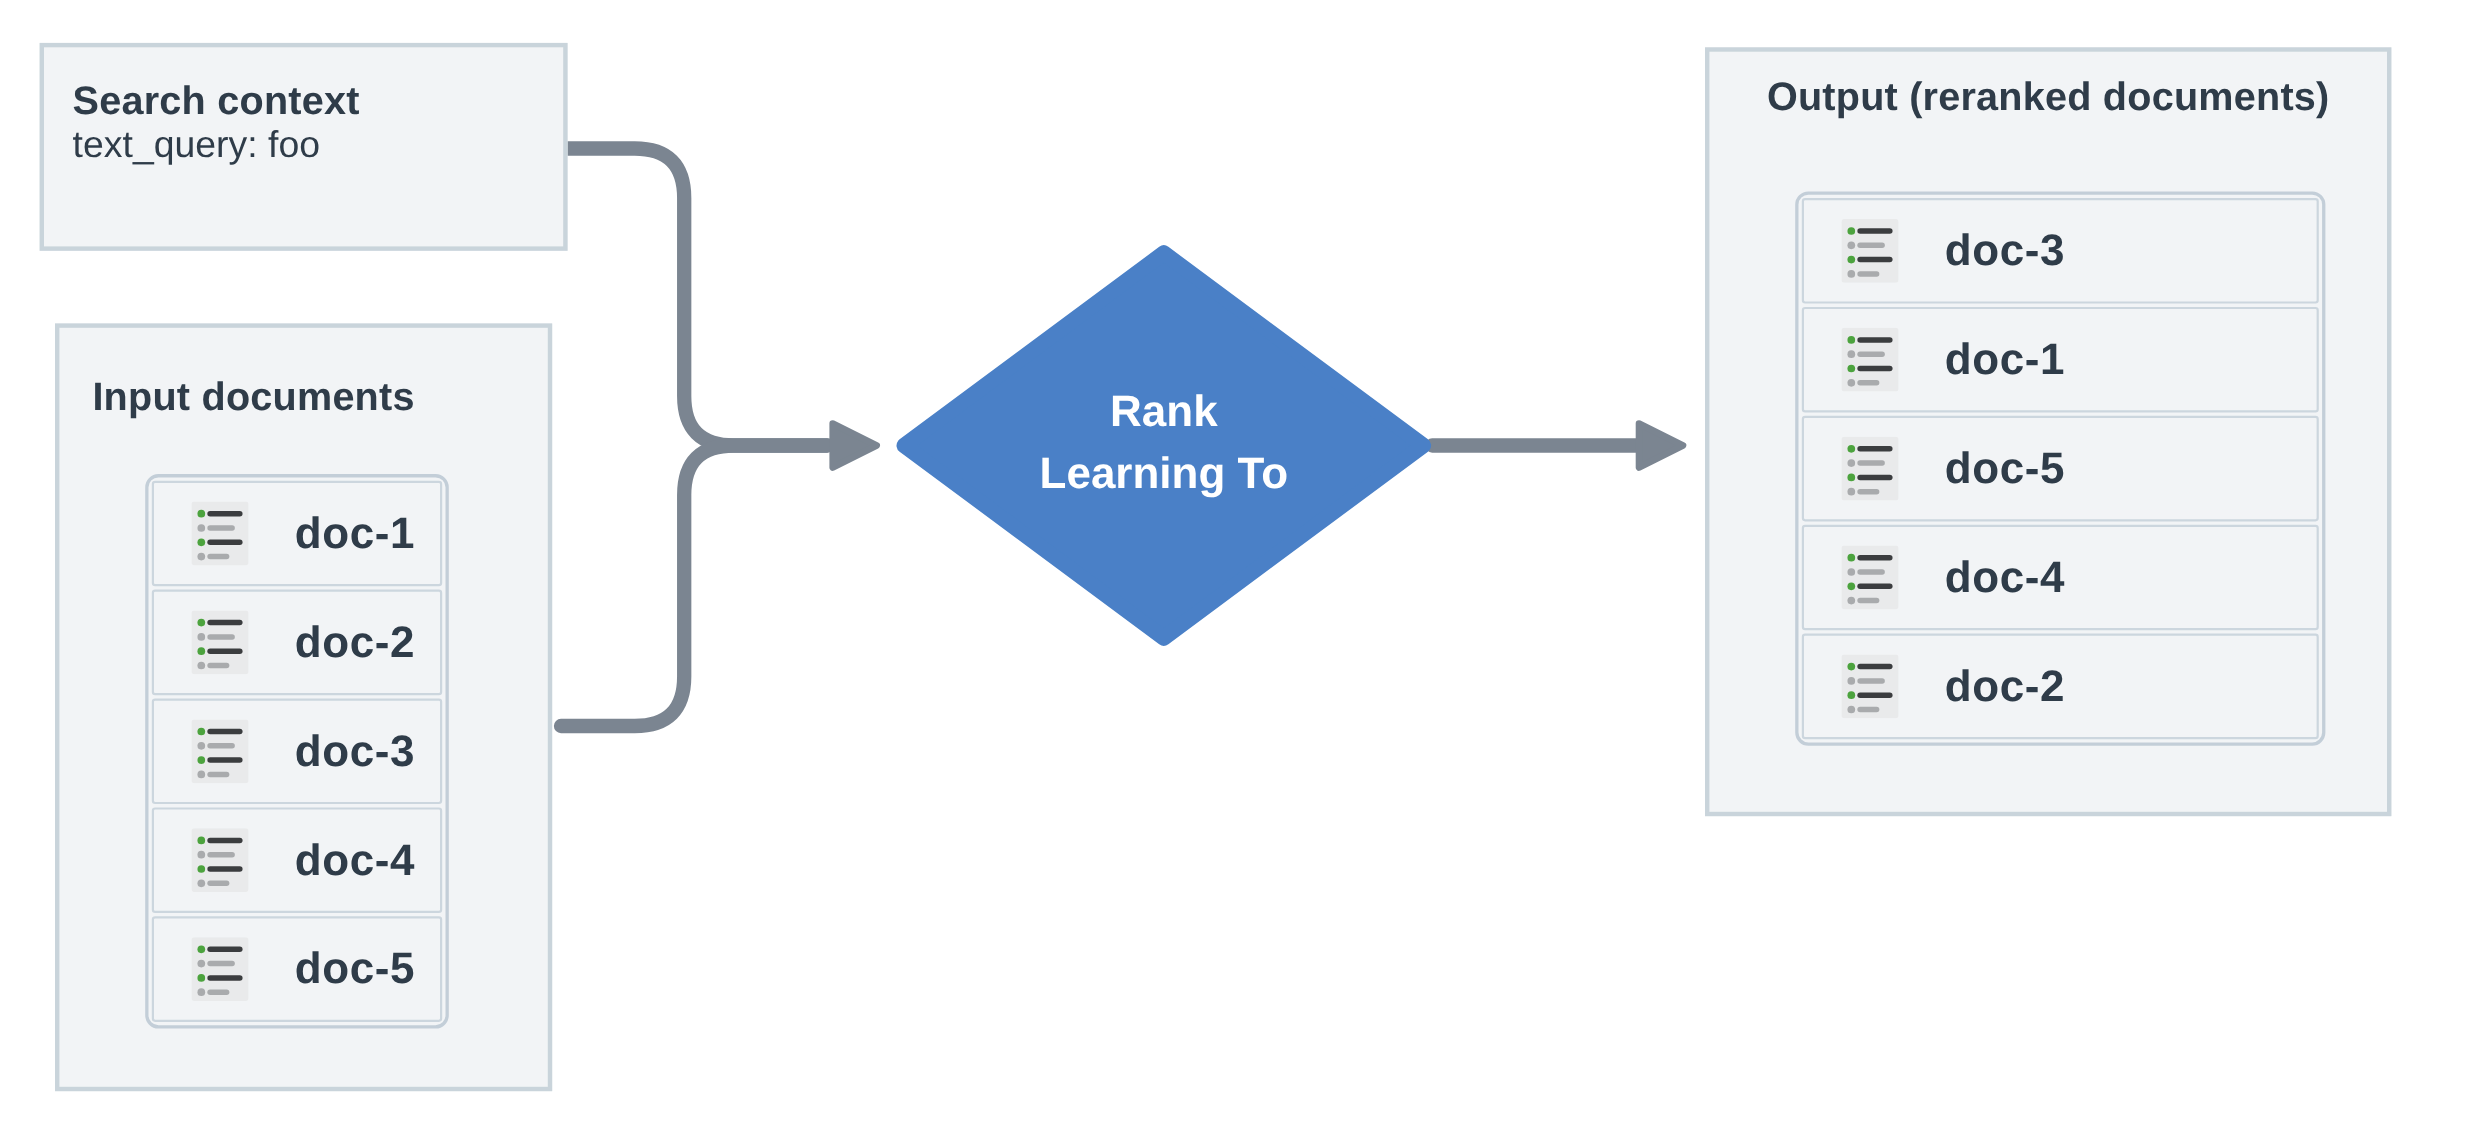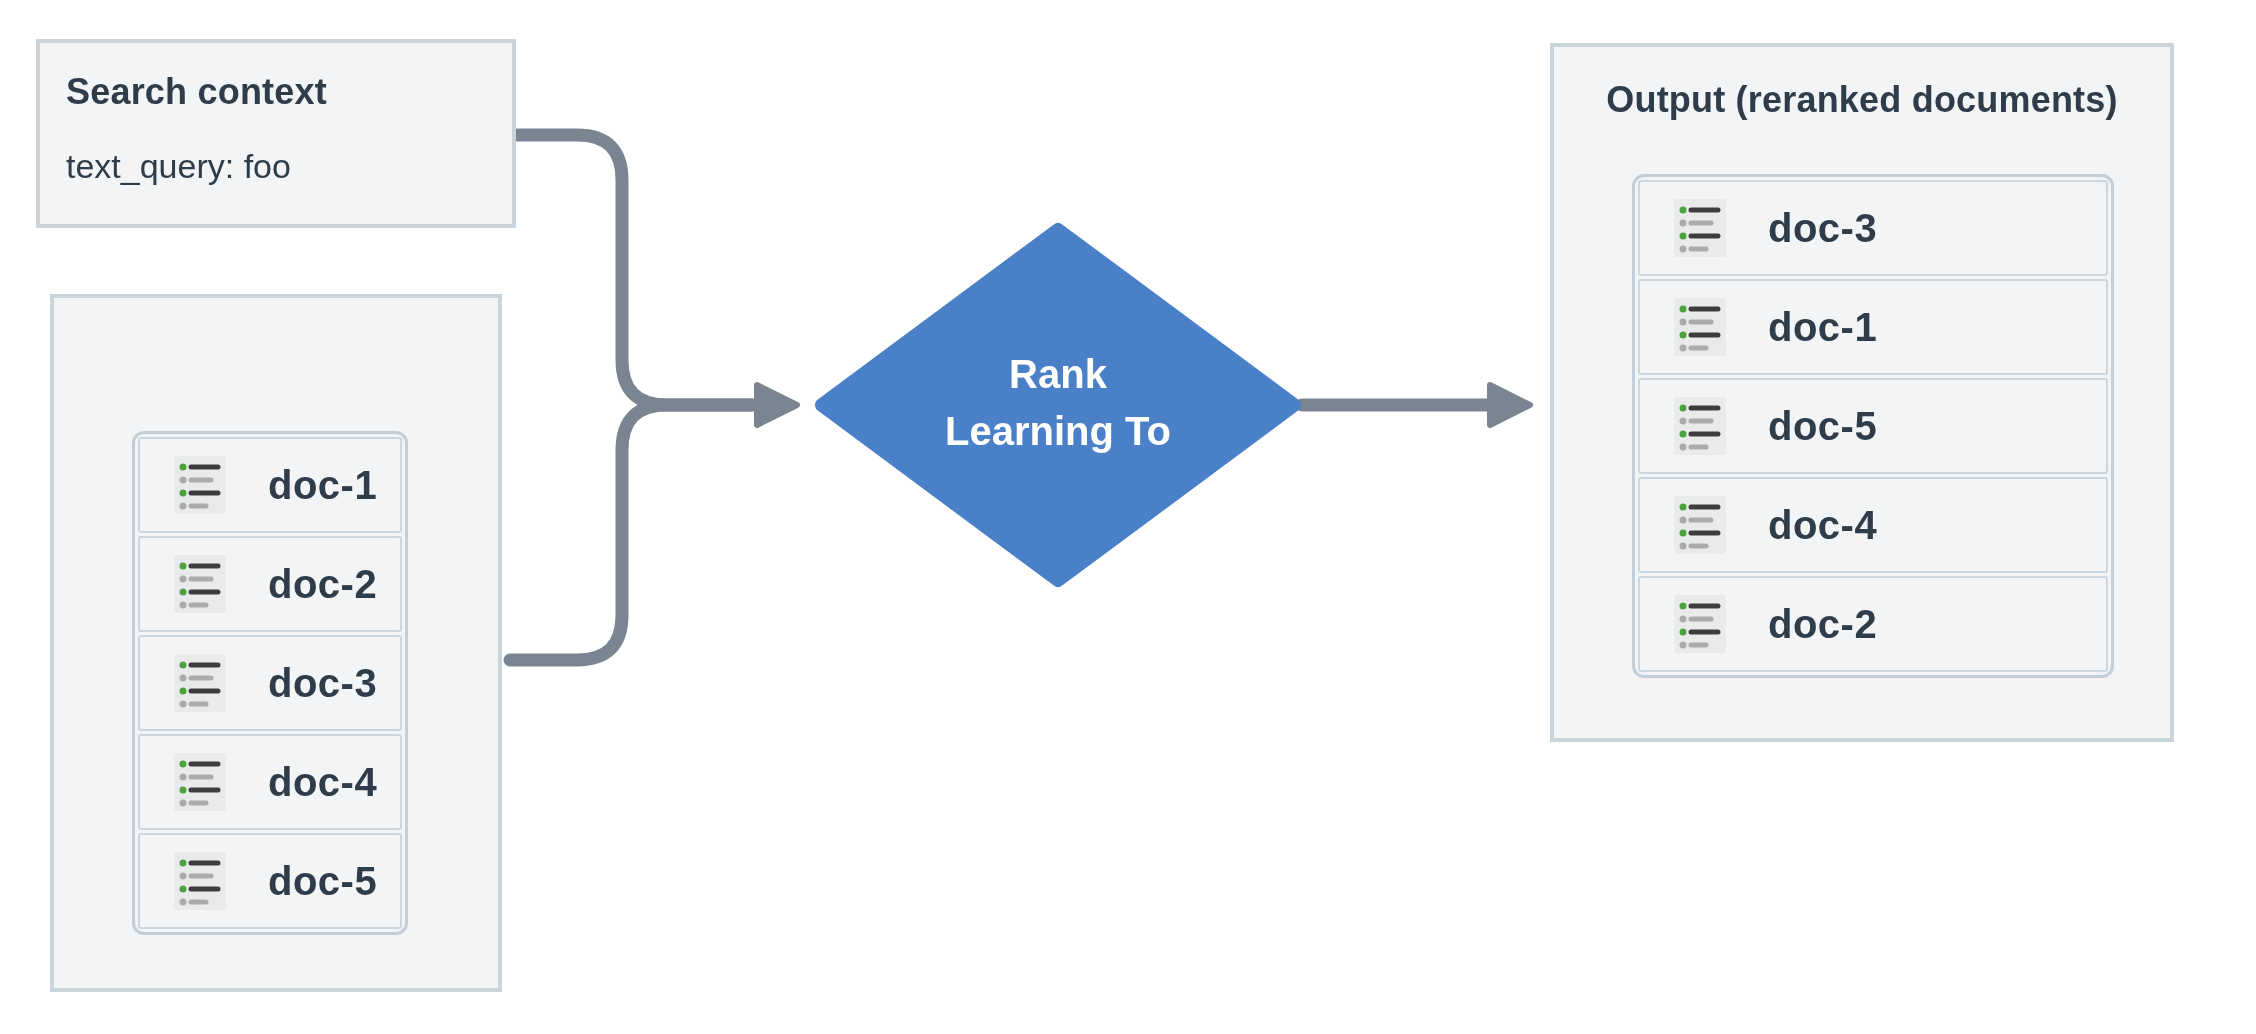--- a/index.html
+++ b/index.html
@@ -25,25 +25,25 @@
   .overlay{position:absolute;left:0;top:0;width:2256px;height:1034px;pointer-events:none;}
 
   .box{
     position:absolute;
     background:var(--box-fill);
     border:4px solid var(--box-border);
   }
   .box-title{font-weight:bold;font-size:36px;letter-spacing:0.2px;}
 
   .search-box{left:36px;top:39px;width:480px;height:189px;padding:28px 26px 0 26px;}
-  .query-text{font-size:34px;margin-top:34px;}
+  .query-text{font-size:34px;}
 
   .input-box{left:50px;top:294px;width:452px;height:698px;padding:42px 0 0 30px;}
 
-  .output-box{left:1550px;top:43px;width:624px;height:699px;padding:32px 0 0 0;}
+  .output-box{left:1550px;top:43px;width:624px;height:699px;padding:20px 0 0 0;}
   .output-box .box-title{text-align:center;}
 
   .doc-card{
     position:absolute;
     border:3px solid var(--card-border);
     border-radius:12px;
     padding:3px;
     display:flex;
     flex-direction:column;
     gap:3px;
@@ -96,20 +96,21 @@
     <polygon class="arrowhead" points="1490,385 1530,405 1490,425"></polygon>
     <polygon class="diamond-shape" points="822,405 1058,230 1294,405 1058,580"></polygon>
   </svg>
 
   <div class="box search-box">
     <div class="box-title">Search context</div>
     <div class="query-text">text_query: foo</div>
   </div>
 
   <div class="box input-box">
+    <div class="box-title">Input documents</div>
     <div class="doc-card input-card">
 
       <div class="doc-row">
         <span class="doc-icon">
           <svg viewBox="0 0 52 58" width="52" height="58">
               <rect class="ic-bg" x="0" y="0" width="52" height="58" rx="3"></rect>
               <circle class="ic-green" cx="9" cy="11" r="3.5"></circle>
               <line class="ln-dark" x1="17" y1="11" x2="44" y2="11"></line>
               <circle class="ic-gray" cx="9" cy="24" r="3.5"></circle>
               <line class="ln-gray" x1="17" y1="24" x2="37" y2="24"></line>

